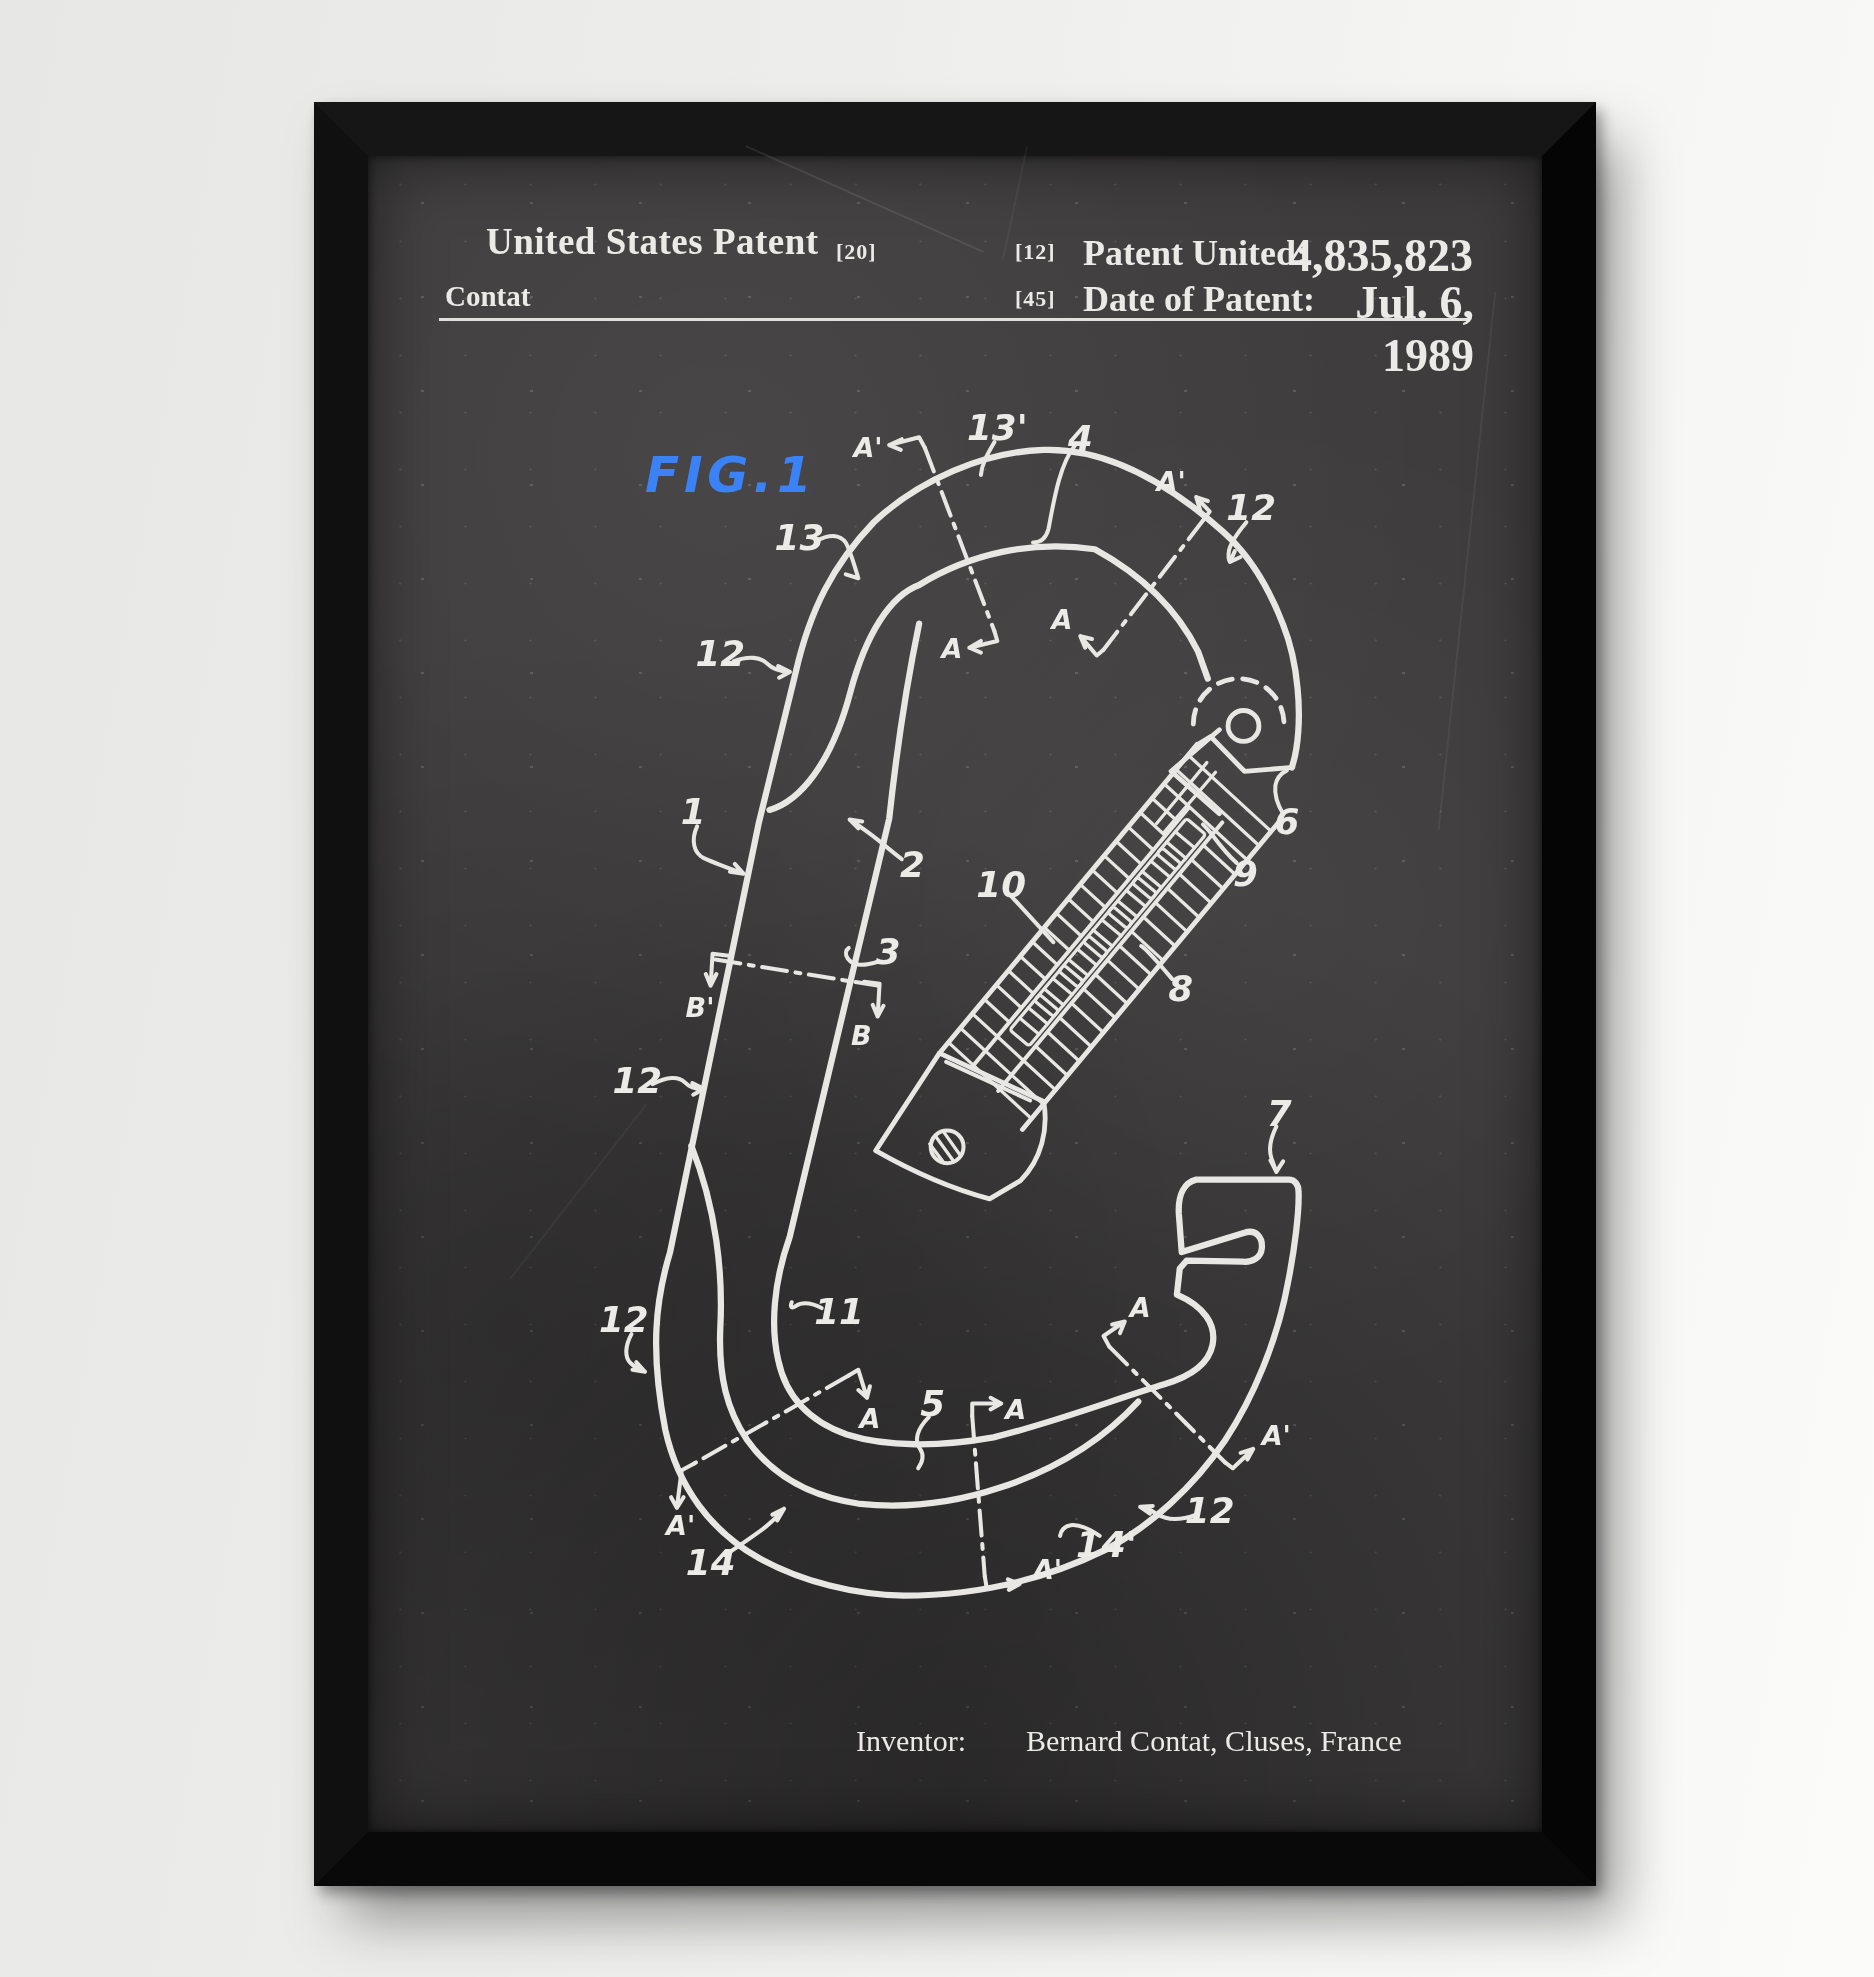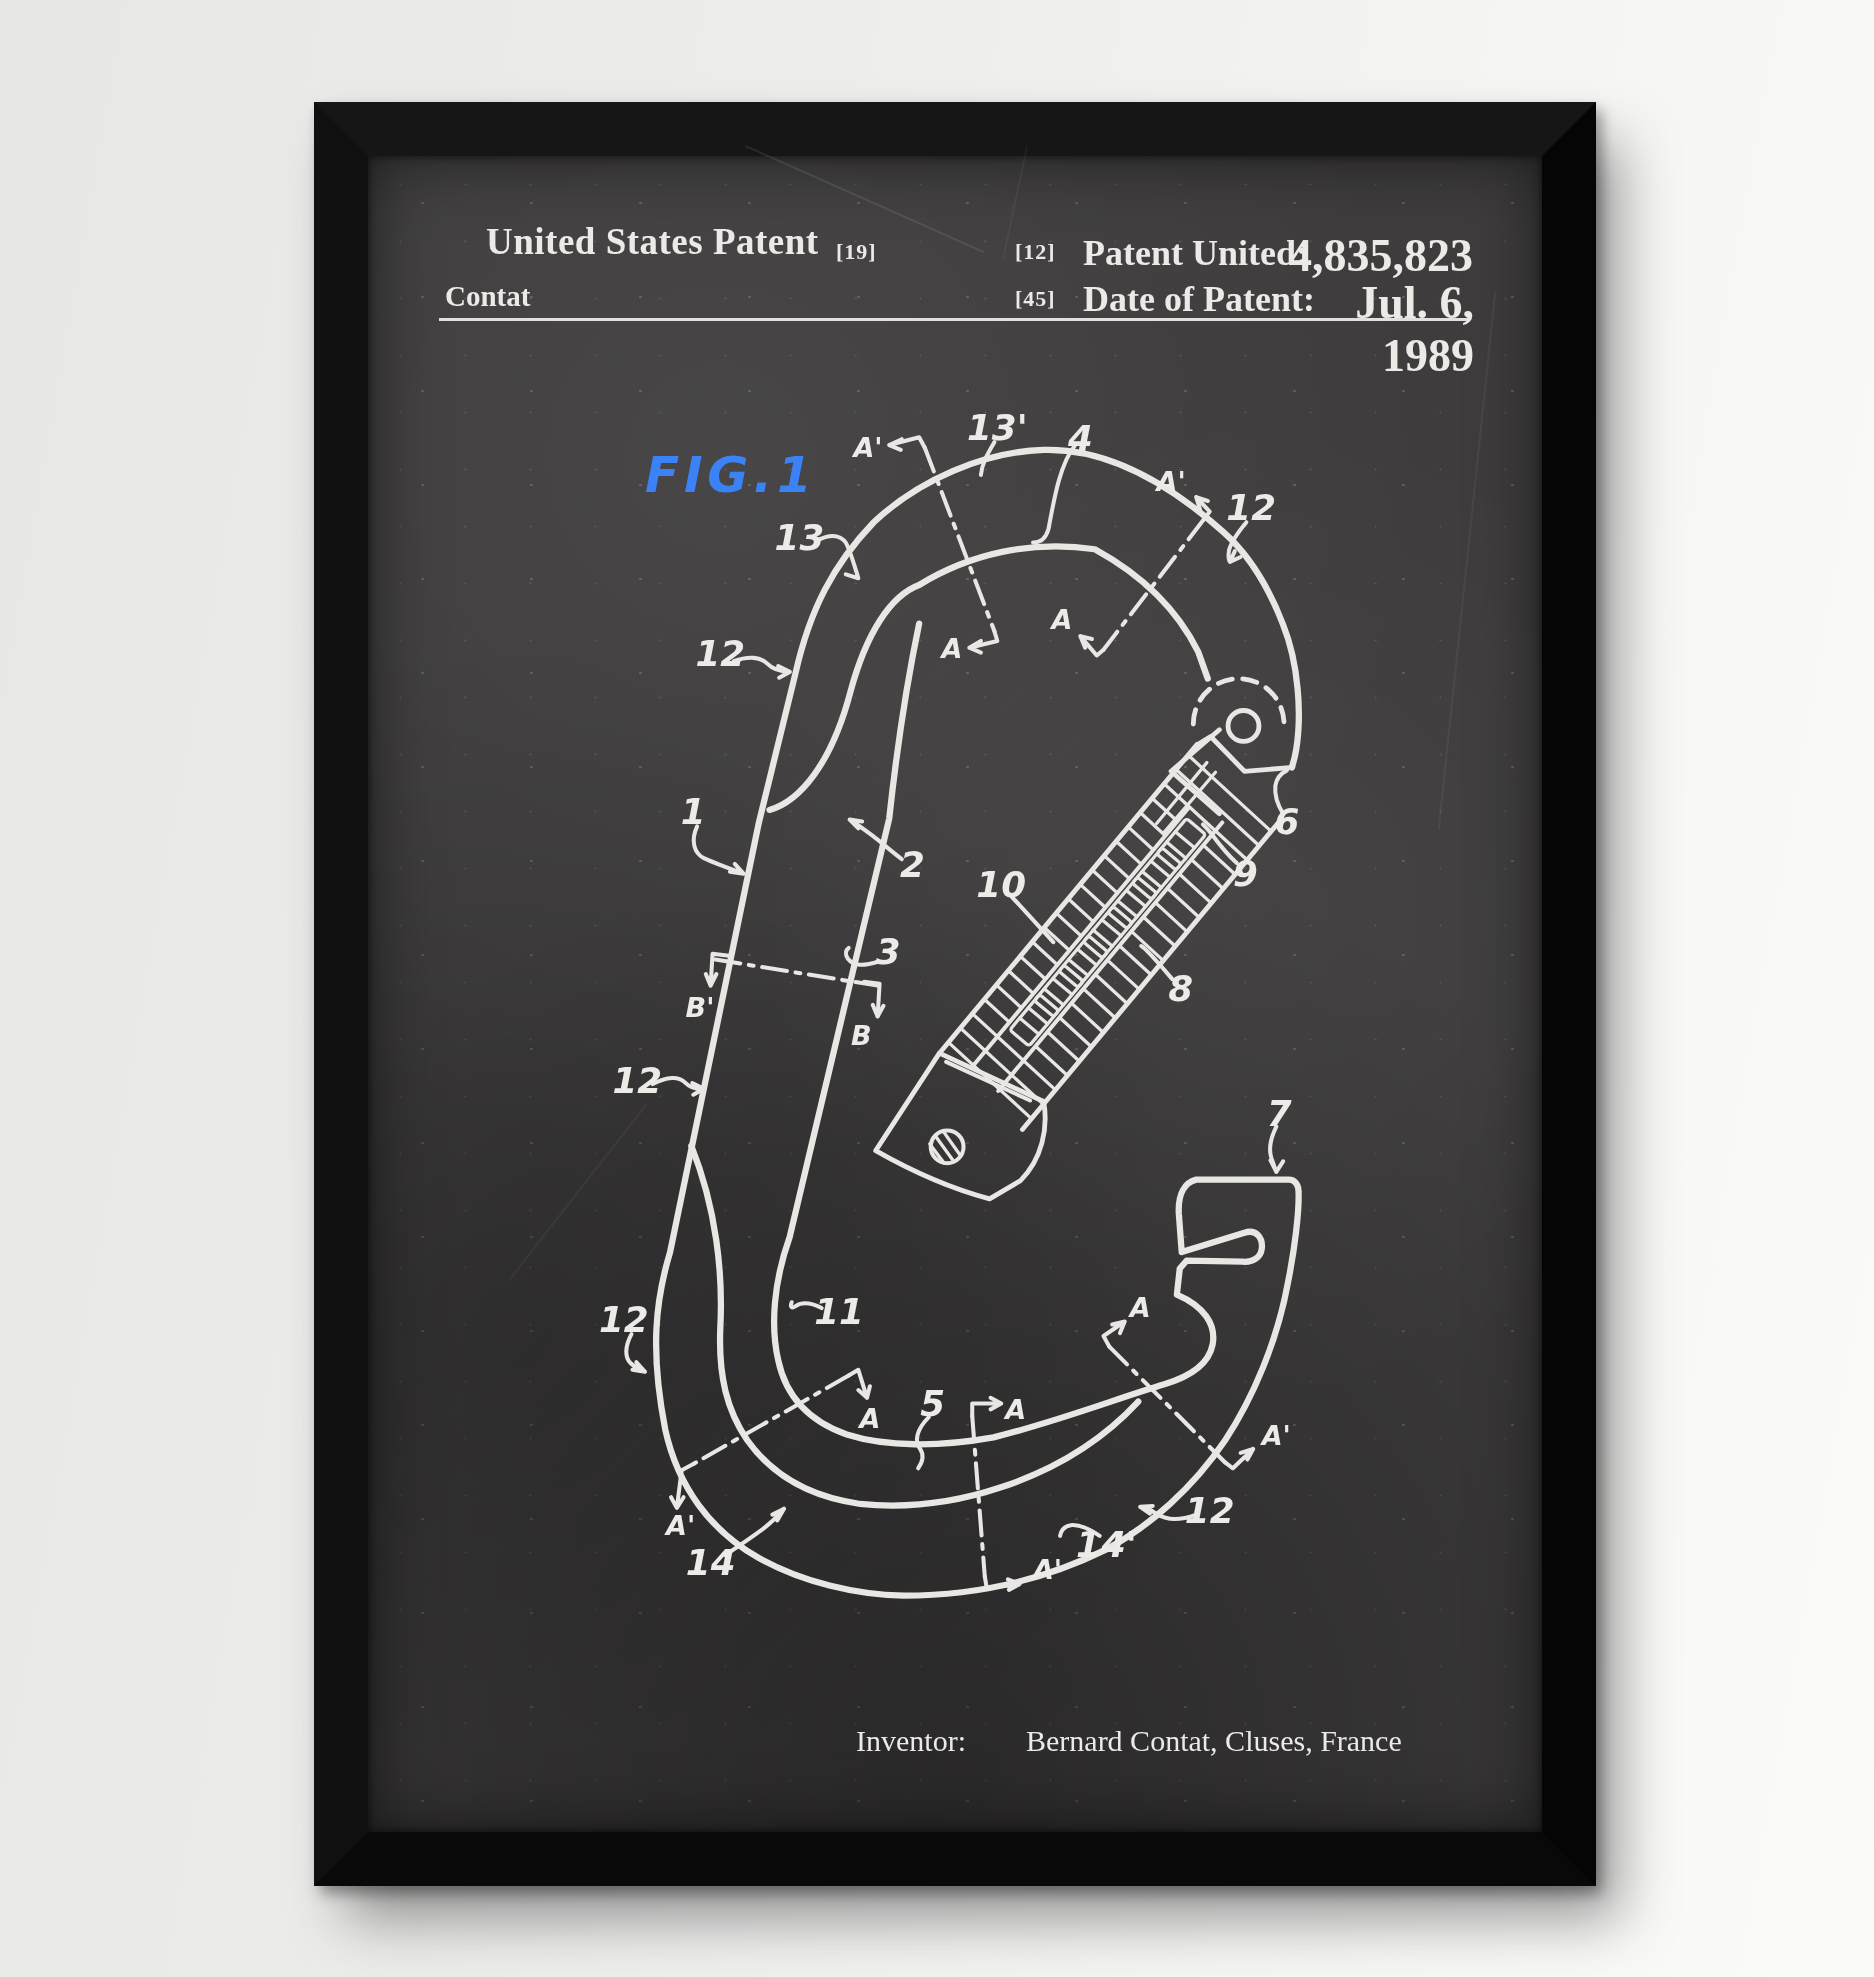--- a/index.html
+++ b/index.html
@@ -51,21 +51,21 @@
 <div class="abs" id="frame">
   <div class="abs" id="paper"></div>
 </div>
 
 <div class="abs scratch" style="left:734px;top:198px;width:261px;height:1.9px;transform:rotate(24deg);opacity:.55;"></div>
 <div class="abs scratch" style="left:1466px;top:290px;width:1.9px;height:541px;transform:rotate(6deg);opacity:.35;"></div>
 <div class="abs scratch" style="left:577px;top:1081px;width:1.9px;height:222px;transform:rotate(38deg);opacity:.3;"></div>
 <div class="abs scratch" style="left:1014px;top:145px;width:1.9px;height:116px;transform:rotate(12deg);opacity:.3;"></div>
 
 <div class="abs chalk ht" style="left:445px;top:220px;margin-left:41px;">United States Patent</div>
-<div class="abs chalk code" style="left:836px;top:239px;">[19]</div>
+<div class="abs chalk code" style="left:836px;top:239px;">[20]</div>
 <div class="abs chalk h2" style="left:445px;top:280px;">Contat</div>
 <div class="abs chalk code" style="left:1015px;top:239px;">[12]</div>
 <div class="abs chalk hl" style="left:1083px;top:232px;">Patent United:</div>
 <div class="abs chalk hv" style="left:1284px;top:229px;width:189px;text-align:right;">4,835,823</div>
 <div class="abs chalk code" style="left:1015px;top:286px;">[45]</div>
 <div class="abs chalk hl" style="left:1083px;top:278px;">Date of Patent:</div>
 <div class="abs chalk hv" style="left:1265px;top:276px;width:209px;text-align:right;">Jul. 6, 1989</div>
 <div class="abs" id="rule" style="left:439px;top:318px;width:1031px;"></div>
 
 <div class="abs" id="figcap" style="left:645px;top:446px;">FIG.1</div>

